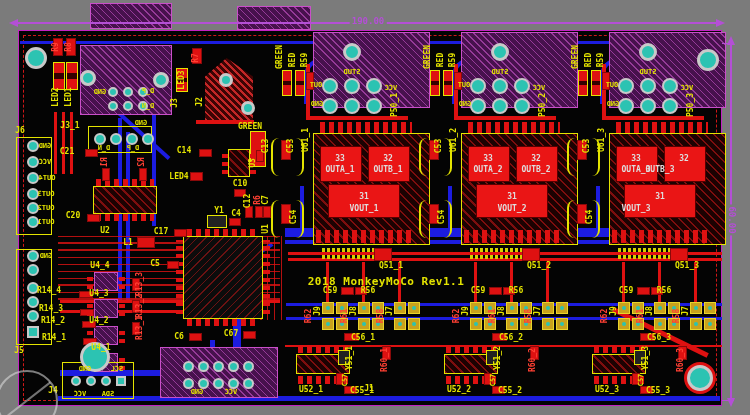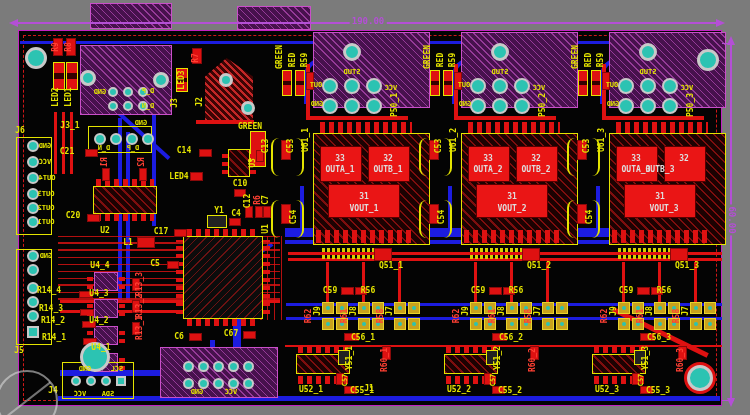--- a/index.html
+++ b/index.html
@@ -443,21 +443,21 @@
       <span class="lbl y sm" style="left: 613px; top: 104px; transform: translate(-50%, -50%) scaleX(-1);">GND</span>
       <span class="lbl y" style="left: 691px; top: 105px; transform: translate(-50%, -50%) rotate(-90deg);">P50_3</span>
       <span class="lbl y" style="left: 587px; top: 146px; transform: translate(-50%, -50%) rotate(-90deg);">C53</span>
       <span class="lbl y" style="left: 602px; top: 140px; transform: translate(-50%, -50%) rotate(-90deg);">U61_3</span>
       <span class="lbl y" style="left: 590px; top: 217px; transform: translate(-50%, -50%) rotate(-90deg);">C54</span>
       <span class="lbl W" style="left: 636px; top: 159px; transform: translate(-50%, -50%);">33</span>
       <span class="lbl W" style="left: 636px; top: 170px; transform: translate(-50%, -50%);">OUTA_3</span>
       <span class="lbl W" style="left: 684px; top: 159px; transform: translate(-50%, -50%);">32</span>
       <span class="lbl W" style="left: 660px; top: 170px; transform: translate(-50%, -50%); text-align: right;">OUTB_3</span>
       <span class="lbl W" style="left: 660px; top: 197px; transform: translate(-50%, -50%);">31</span>
-      <span class="lbl W" style="left: 664px; top: 209px; transform: translate(-50%, -50%);">VOUT_3</span>
+      <span class="lbl W" style="left: 636px; top: 209px; transform: translate(-50%, -50%);">VOUT_3</span>
       <span class="lbl y" style="left: 687px; top: 266px; transform: translate(-50%, -50%);">Q51_3</span>
       <span class="lbl y" style="left: 626px; top: 291px; transform: translate(-50%, -50%);">C59</span>
       <span class="lbl y" style="left: 664px; top: 291px; transform: translate(-50%, -50%);">R56</span>
       <span class="lbl R" style="left: 605px; top: 316px; transform: translate(-50%, -50%) rotate(-90deg);">R62</span>
       <span class="lbl y" style="left: 614px; top: 311px; transform: translate(-50%, -50%) rotate(-90deg);">J9</span>
       <span class="lbl R" style="left: 641px; top: 316px; transform: translate(-50%, -50%) rotate(-90deg);">R61</span>
       <span class="lbl y" style="left: 650px; top: 311px; transform: translate(-50%, -50%) rotate(-90deg);">J8</span>
       <span class="lbl R" style="left: 677px; top: 316px; transform: translate(-50%, -50%) rotate(-90deg);">R58</span>
       <span class="lbl y" style="left: 686px; top: 311px; transform: translate(-50%, -50%) rotate(-90deg);">J7</span>
       <span class="lbl y" style="left: 659px; top: 338px; transform: translate(-50%, -50%);">C56_3</span>
@@ -526,16 +526,17 @@
       <span class="lbl y" style="left: 53px; top: 391px; transform: translate(-50%, -50%);">J4</span>
       <span class="lbl y sm" style="left: 85px; top: 369px; transform: translate(-50%, -50%) scaleX(-1);">GND</span>
       <span class="lbl y sm" style="left: 117px; top: 369px; transform: translate(-50%, -50%) scaleX(-1);">SCL</span>
       <span class="lbl y sm" style="left: 80px; top: 394px; transform: translate(-50%, -50%) scaleX(-1);">VCC</span>
       <span class="lbl y sm" style="left: 108px; top: 394px; transform: translate(-50%, -50%) scaleX(-1);">SDA</span>
       <span class="lbl y" style="left: 369px; top: 389px; transform: translate(-50%, -50%);">J1</span>
       <span class="lbl y sm" style="left: 197px; top: 392px; transform: translate(-50%, -50%) scaleX(-1);">GND</span>
       <span class="lbl y sm" style="left: 231px; top: 392px; transform: translate(-50%, -50%) scaleX(-1);">VCC</span>
     </div>
 
+  <span class="lbl y" style="left:386px;top:281px;transform:translate(-50%,-50%);font-size:11px;letter-spacing:.5px;z-index:31">2018 MonkeyMoCo Rev1.1</span>
 
   <div class="g ring2" style="left:-4px;top:370px;width:62px;height:62px;z-index:12"></div>
   <div class="g" style="left:2px;top:398px;width:54px;height:2px;background:rgba(225,225,225,.5);transform:rotate(-38deg);z-index:12"></div>
 </div>
 
 </body></html>

